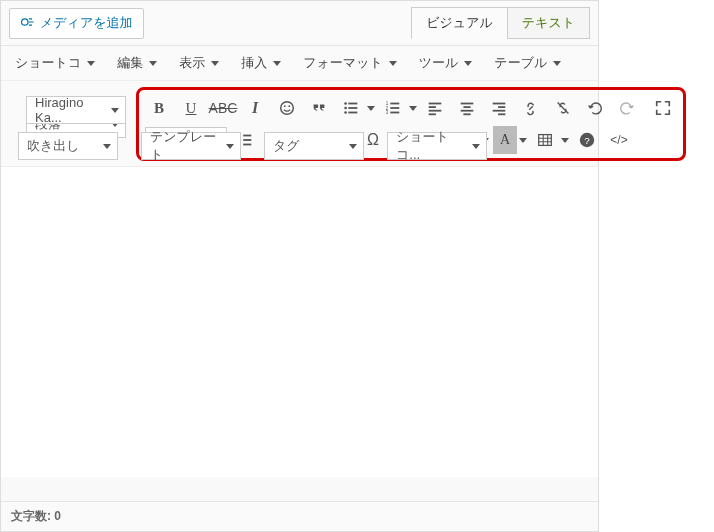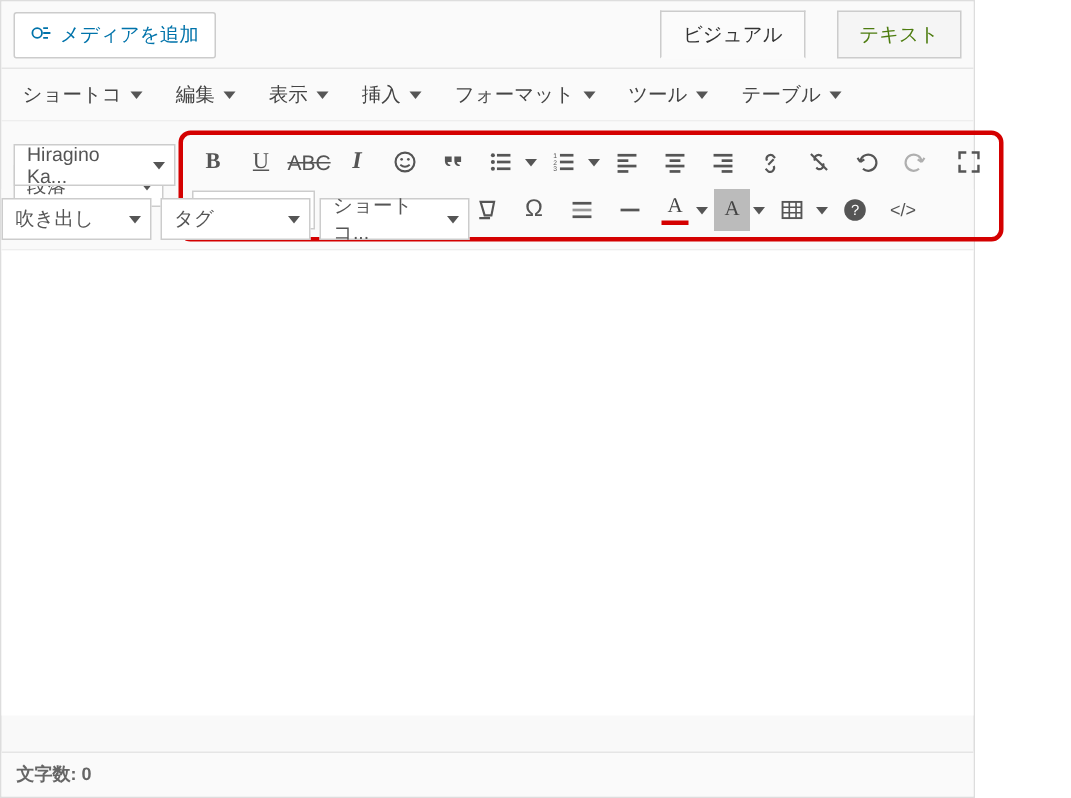--- a/index.html
+++ b/index.html
@@ -1,28 +1,28 @@
 <!DOCTYPE html>
 <html><head>
 <meta charset="utf-8">
 <style>
   * { box-sizing: border-box; }
   body { margin:0; font-family: -apple-system, Helvetica, Arial, sans-serif; font-size:13px; background:#fff; color:#444; }
-  .wrap { width:650px; height:532px; border:1px solid #ddd; background:#f9f9f9; position:relative; }
+  .wrap { width:599px; height:532px; border:1px solid #ddd; background:#f9f9f9; position:relative; }
   .topbar { display:flex; align-items:center; padding:6px 8px; background:#fafafa; border-bottom:1px solid #e5e5e5; gap:6px; }
   .btn { display:inline-flex; align-items:center; gap:4px; border:1px solid #ccc; background:#fff; padding:5px 10px; border-radius:2px; color:#0073aa; cursor:pointer; font-size:13px; }
   .btn svg { width:16px; height:16px; }
-  .tabs { margin-left:auto; display:flex;gap:22px; }
+  .tabs { margin-left:auto; display:flex; }
   .tab { border:1px solid #ccc; background:#f5f5f5; padding:6px 14px; margin-left:-1px; color:#4d7c0f; cursor:pointer; }
   .tab.active { background:#fbfbfb; border-bottom-color:#fbfbfb; color:#333; }
   .menubar { display:flex; gap:22px; padding:8px 14px; background:#fafafa; border-bottom:1px solid #eee; color:#444; }
   .menuitem { display:inline-flex; align-items:center; gap:4px; cursor:pointer; }
   .caret { width:0; height:0; border-left:4px solid transparent; border-right:4px solid transparent; border-top:5px solid #555; margin-left:2px; }
   .toolrow { display:flex; align-items:center; padding:6px 8px; gap:4px; background:#fafafa; border-bottom:1px solid #eee; }
-  .sel { border:1px solid #ccc; background:#fff; height:28px; padding:0 22px 0 8px; font-size:13px; color:#555; position:relative; display:flex; align-items:center; min-width:100px; cursor:pointer; }
+  .sel { border:1px solid #ccc; background:#fff; height:28px; padding:0 22px 0 8px; font-size:13px; color:#555; position:relative; display:flex; align-items:center; min-width:100px; cursor:pointer;margin-left:17px; }
   .sel::after { content:""; position:absolute; right:6px; top:50%; margin-top:-2px; border-left:4px solid transparent; border-right:4px solid transparent; border-top:5px solid #555; }
   .iconbtn { width:28px; height:28px; display:inline-flex; align-items:center; justify-content:center; color:#555; cursor:pointer; border-radius:2px; }
   .iconbtn svg { width:18px; height:18px; fill:currentColor; }
   .withdrop { display:inline-flex; align-items:center; }
   .withdrop .mini { width:10px; height:28px; display:inline-flex; align-items:center; justify-content:center; }
   .fontclr { display:inline-flex; flex-direction:column; align-items:center; justify-content:center; width:24px; height:28px; }
   .fontclr .bar { width:18px; height:3px; background:#d40000; margin-top:1px; }
   .fontclr.bg { background:#bbb; }
   .editarea { background:#fff; width:100%; height:310px; }
   .statusbar { position:absolute; bottom:0; left:0; right:0; border-top:1px solid #e5e5e5; padding:6px 10px; background:#fafafa; color:#666; font-size:12px;font-weight:bold; }
@@ -282,20 +282,21 @@
       </div>
     </div>
   </div>
 
   <div class="toolrow" style="padding-top: 2px; padding-bottom: 2px; margin-top: -74px; width: 128px; border-bottom: none; background: transparent;">
     <div class="sel" style="width:108px">Hiragino Ka...</div>
   </div>
 
   <div class="row3">
     <div class="sel" style="width:100px">吹き出し</div>
+    <div class="sel" style="width:100px">テンプレート</div>
     <div class="sel" style="width:100px">タグ</div>
     <div class="sel" style="width:100px">ショートコ...</div>
   </div>
 
   <div class="editarea"></div>
 
   <div class="statusbar">
     <span>文字数: </span><span>0</span>
   </div>
 </div>

